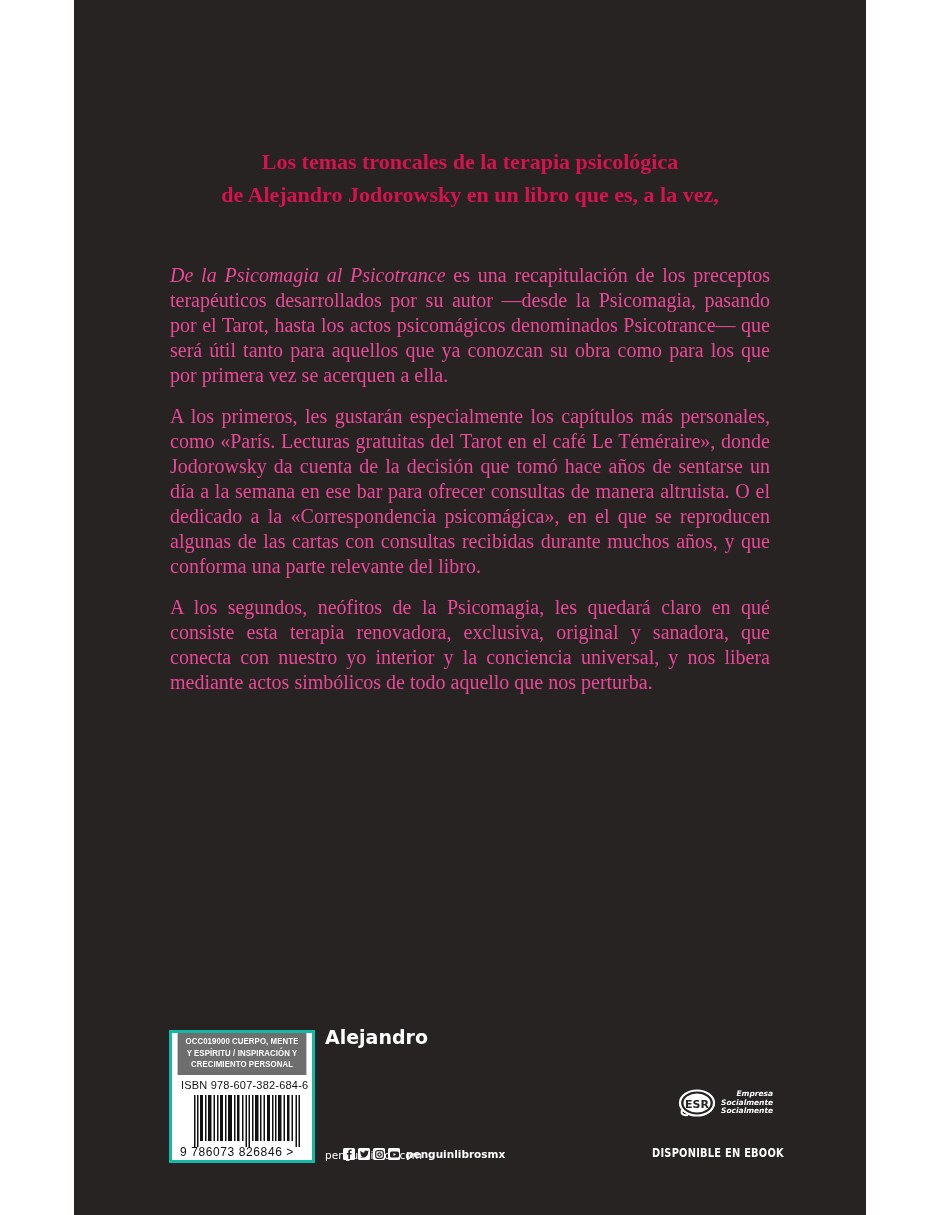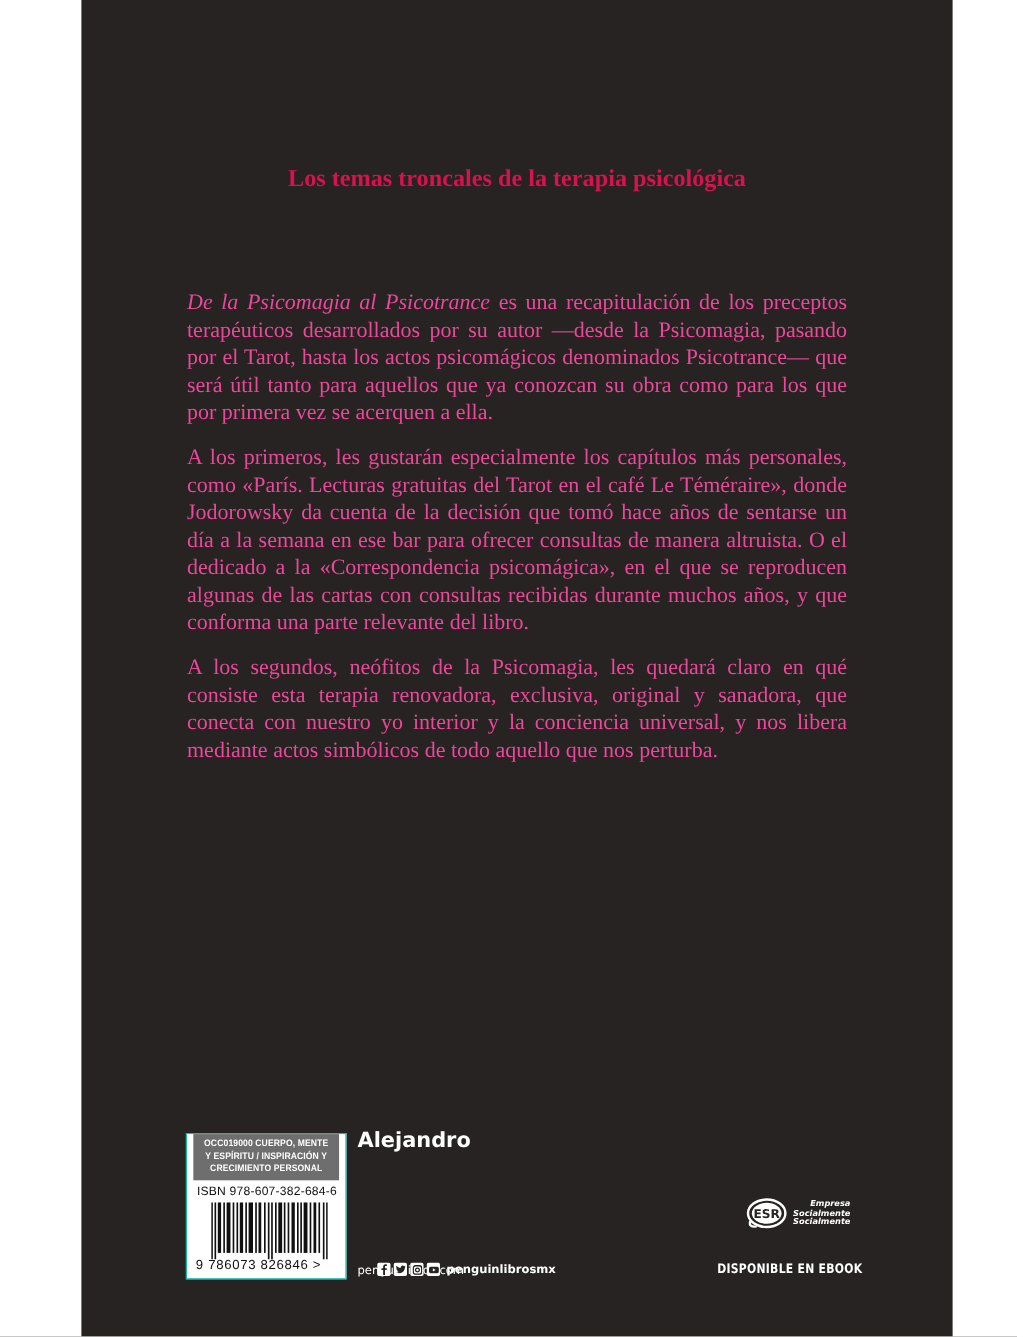--- a/index.html
+++ b/index.html
@@ -20,21 +20,21 @@
     position: absolute; left: 96px; top: 263px; width: 600px;
     font-family: "Liberation Serif", "DejaVu Serif", serif;
     font-size: 20px; line-height: 25px; color: #ec4899;
     text-align: justify;
   }
   .body-text p { margin: 0 0 16px 0; }
   .body-text .title-it { font-style: italic; }
 
   .barcode-box {
     position: absolute; left: 95px; top: 1030px; width: 146px; height: 133px;
-    background: #ffffff; border: 1px solid #14b8a6; box-sizing: border-box;
+    background: #ffffff; border: 3px solid #14b8a6; box-sizing: border-box;
   }
   .barcode-cat {
     background: #6e6e6e; color: #ffffff; height: 42px;
     font-family: "Liberation Sans", "DejaVu Sans", sans-serif;
     font-size: 8.5px; font-weight: bold; line-height: 11.5px;
     text-align: center; padding-top: 3px; box-sizing: border-box;
     letter-spacing: 0.1px; transform: scaleX(0.92);
   }
   .isbn {
     font-family: "Liberation Sans", "DejaVu Sans", sans-serif;
@@ -81,20 +81,21 @@
     transform: scaleX(0.82); transform-origin: left center; white-space: nowrap;
   }
 </style>
 </head>
 <body>
 
 <div class="cover">
 
   <div class="headline">
     <div>Los temas troncales de la terapia psicológica</div>
+    <div>de Alejandro Jodorowsky en un libro que es, a la vez,</div>
   </div>
 
   <div class="body-text">
     <p><span class="title-it">De la Psicomagia al Psicotrance</span><span> es una recapitulación de los preceptos terapéuticos desarrollados por su autor —desde la Psicomagia, pasando por el Tarot, hasta los actos psicomágicos denominados Psicotrance— que será útil tanto para aquellos que ya conozcan su obra como para los que por primera vez se acerquen a ella.</span></p>
     <p>A los primeros, les gustarán especialmente los capítulos más personales, como «París. Lecturas gratuitas del Tarot en el café Le Téméraire», donde Jodorowsky da cuenta de la decisión que tomó hace años de sentarse un día a la semana en ese bar para ofrecer consultas de manera altruista. O el dedicado a la «Correspondencia psicomágica», en el que se reproducen algunas de las cartas con consultas recibidas durante muchos años, y que conforma una parte relevante del libro.</p>
     <p>A los segundos, neófitos de la Psicomagia, les quedará claro en qué consiste esta terapia renovadora, exclusiva, original y sanadora, que conecta con nuestro yo interior y la conciencia universal, y nos libera mediante actos simbólicos de todo aquello que nos perturba.</p>
   </div>
 
   <div class="barcode-box">
     <div class="barcode-cat">

